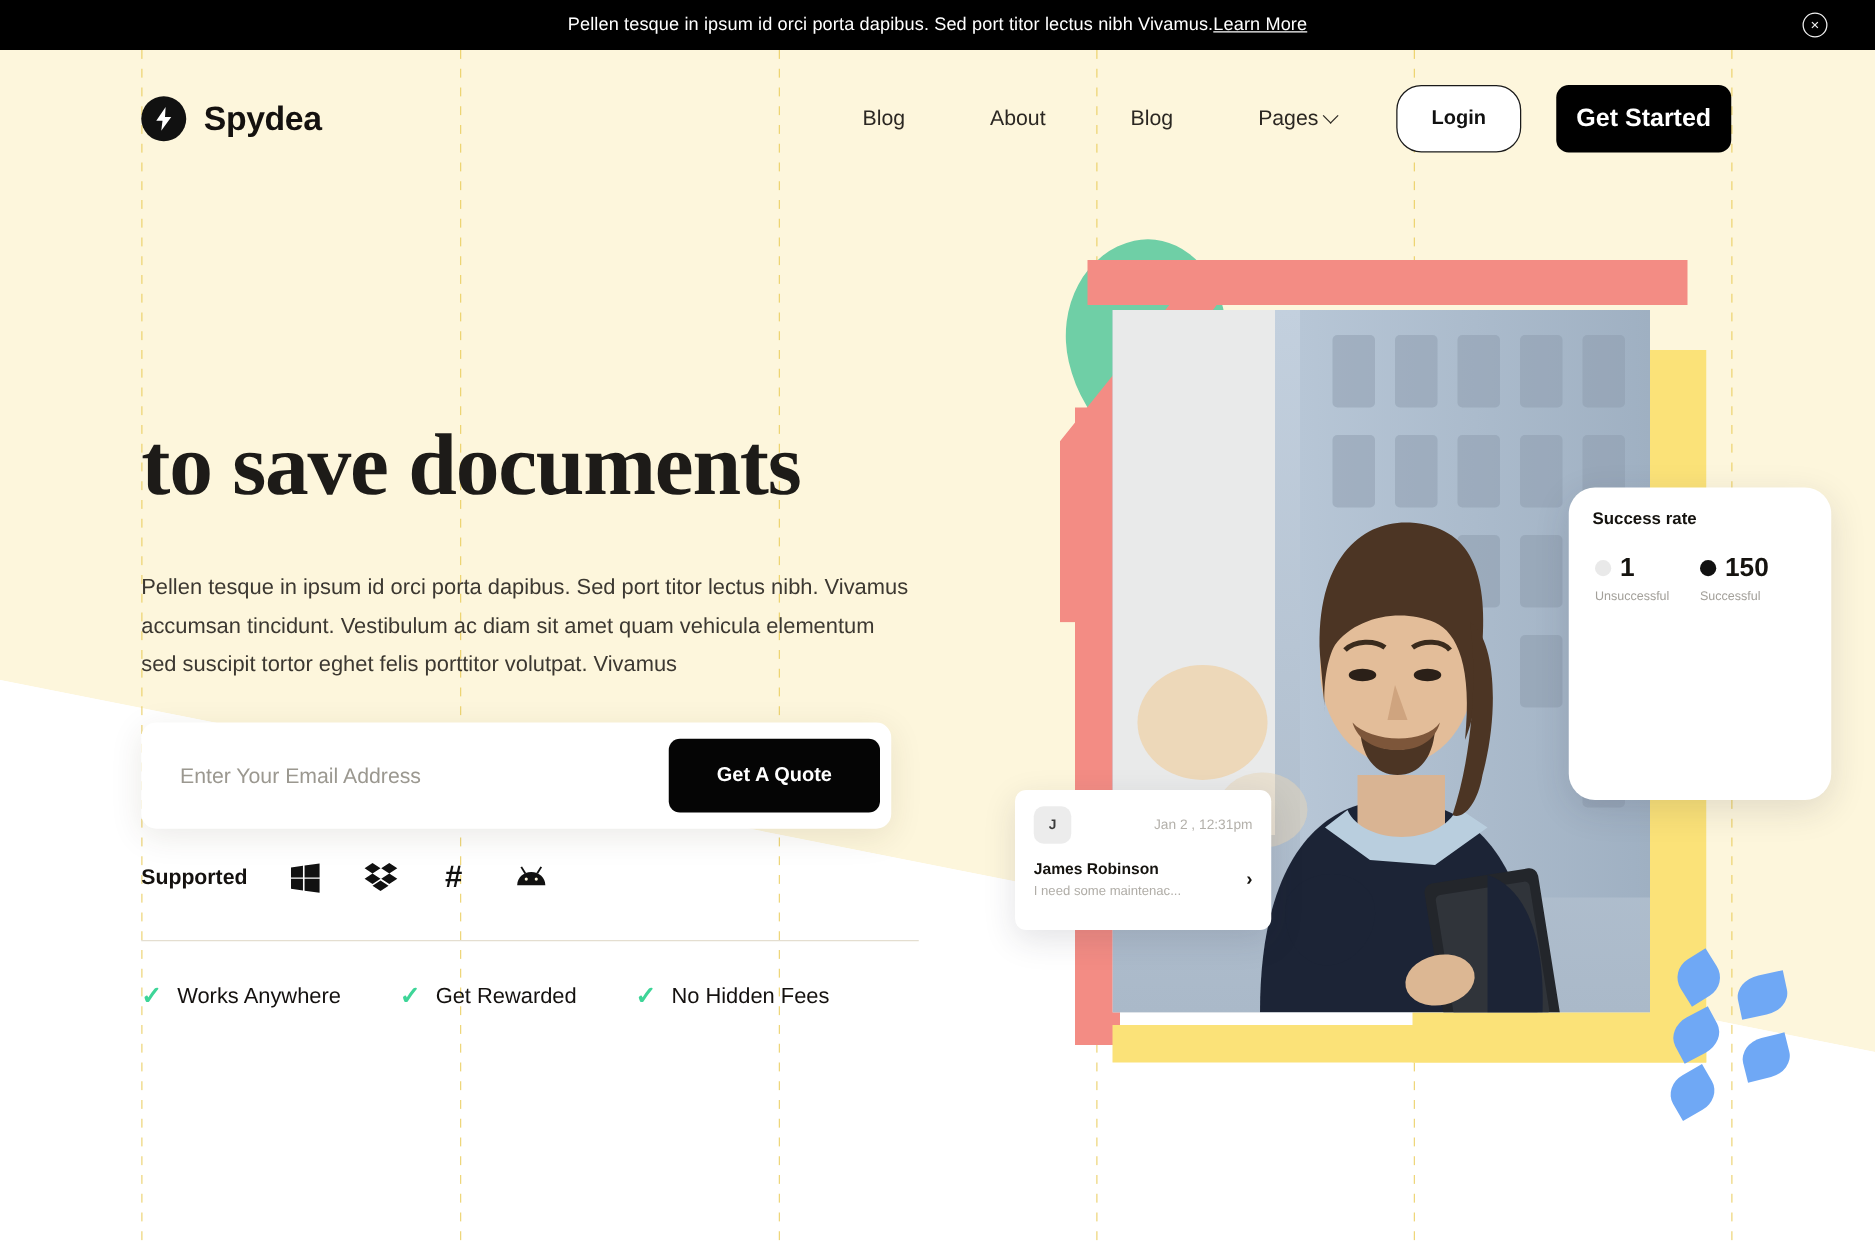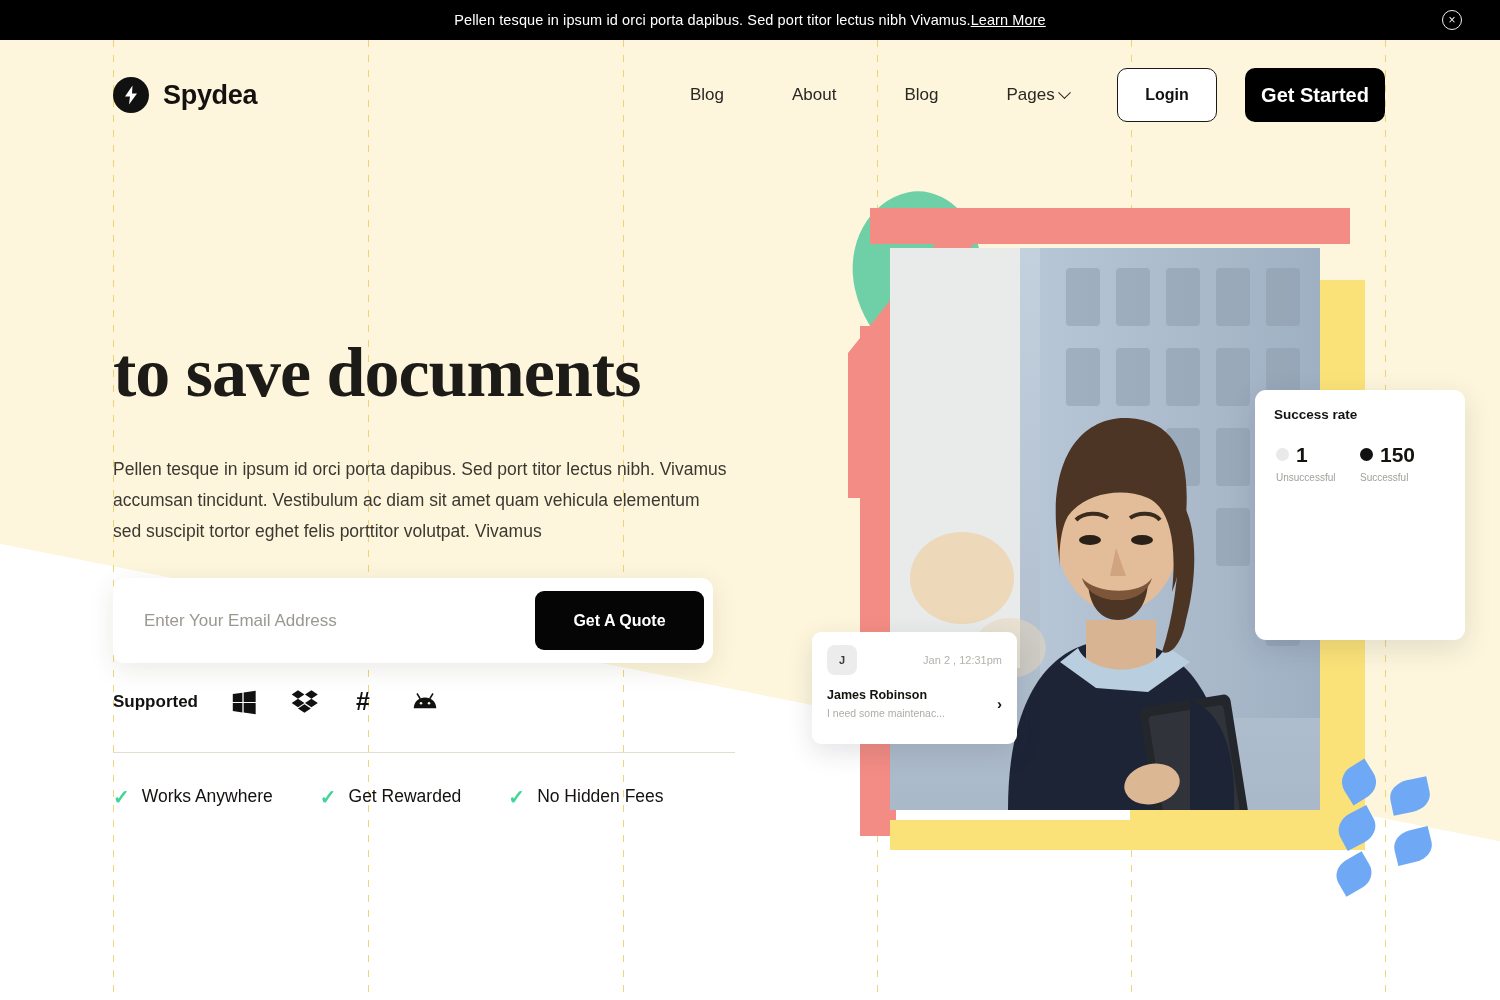--- a/index.html
+++ b/index.html
@@ -59,21 +59,21 @@
   .nav { position:absolute; left:690px; display:flex; align-items:center; gap:0; }
   .nav a {
     color:#2b2722; text-decoration:none; font-size:17px; padding:0 34px;
     display:flex; align-items:center; gap:5px;
   }
   .nav a:first-child { padding-left:0; }
   .chev { display:inline-block; width:9px; height:9px; border-right:1.8px solid #2b2722; border-bottom:1.8px solid #2b2722; transform:rotate(45deg) translate(-2px,-2px); }
 
   .actions { position:absolute; right:115px; display:flex; align-items:center; gap:28px; }
   .btn-login {
-    width:100px; height:54px; background:#fff; border:1.5px solid #1a1a1a; border-radius:10px;
+    width:100px; height:54px; background:#fff; border:1.5px solid #1a1a1a; border-radius:20px;
     font-size:16px; font-weight:700; color:#111; cursor:pointer;
     font-family:"Liberation Sans", sans-serif;
   }
   .btn-start {
     width:140px; height:54px; background:#000; border:none; border-radius:10px;
     font-size:20px; font-weight:700; color:#fff; cursor:pointer;
     font-family:"Liberation Sans", sans-serif;
   }
 
   
@@ -160,21 +160,21 @@
   
   .petal {
     position:absolute; background:#6FA8F5;
     border-radius: 50% 0 50% 0;
     transform-origin:center;
   }
 
   
   .card-success {
     position:absolute; left:1255px; top:390px; width:210px; height:250px;
-    background:#fff; border-radius:11px; box-shadow:0 8px 28px rgba(40,40,60,.13);
+    background:#fff; border-radius:21px; box-shadow:0 8px 28px rgba(40,40,60,.13);
     padding:17px 19px 0 19px;
   }
   .card-success .ct { font-size:13.5px; font-weight:700; color:#15130f; }
   .donutwrap { position:relative; width:120px; height:120px; margin:18px auto 0 auto; }
   .donutwrap svg { display:block; }
   .donut-label {
     position:absolute; left:0; top:0; width:120px; height:120px;
     display:flex; align-items:center; justify-content:center;
     font-size:14px; font-weight:700; color:#15130f;
   }

